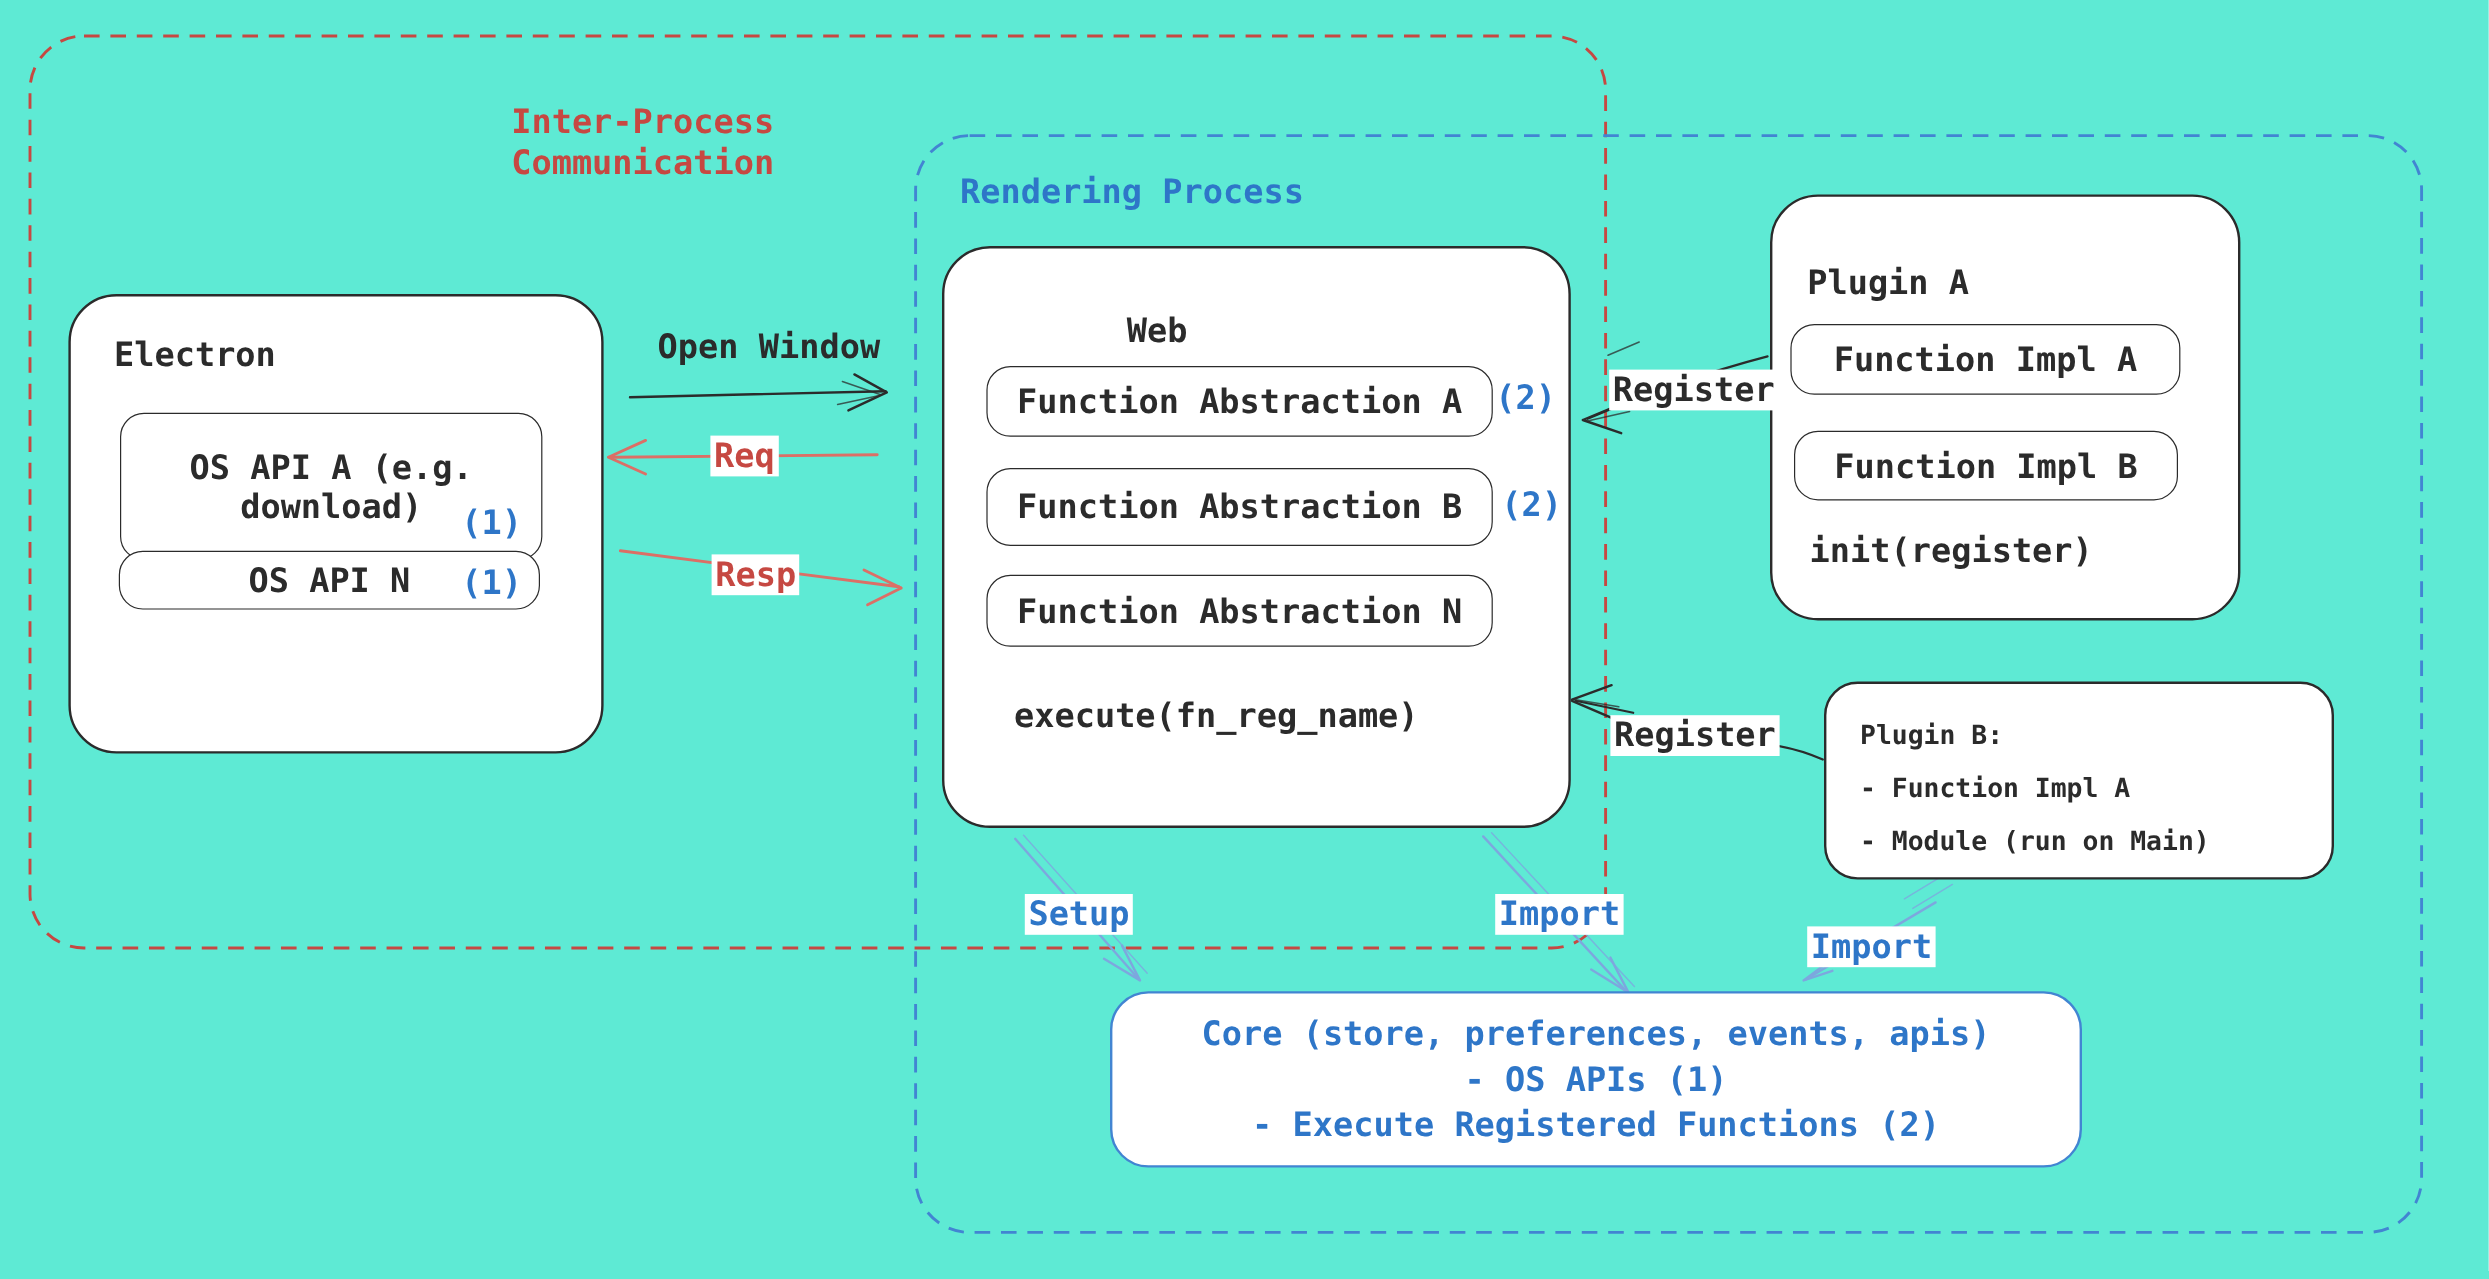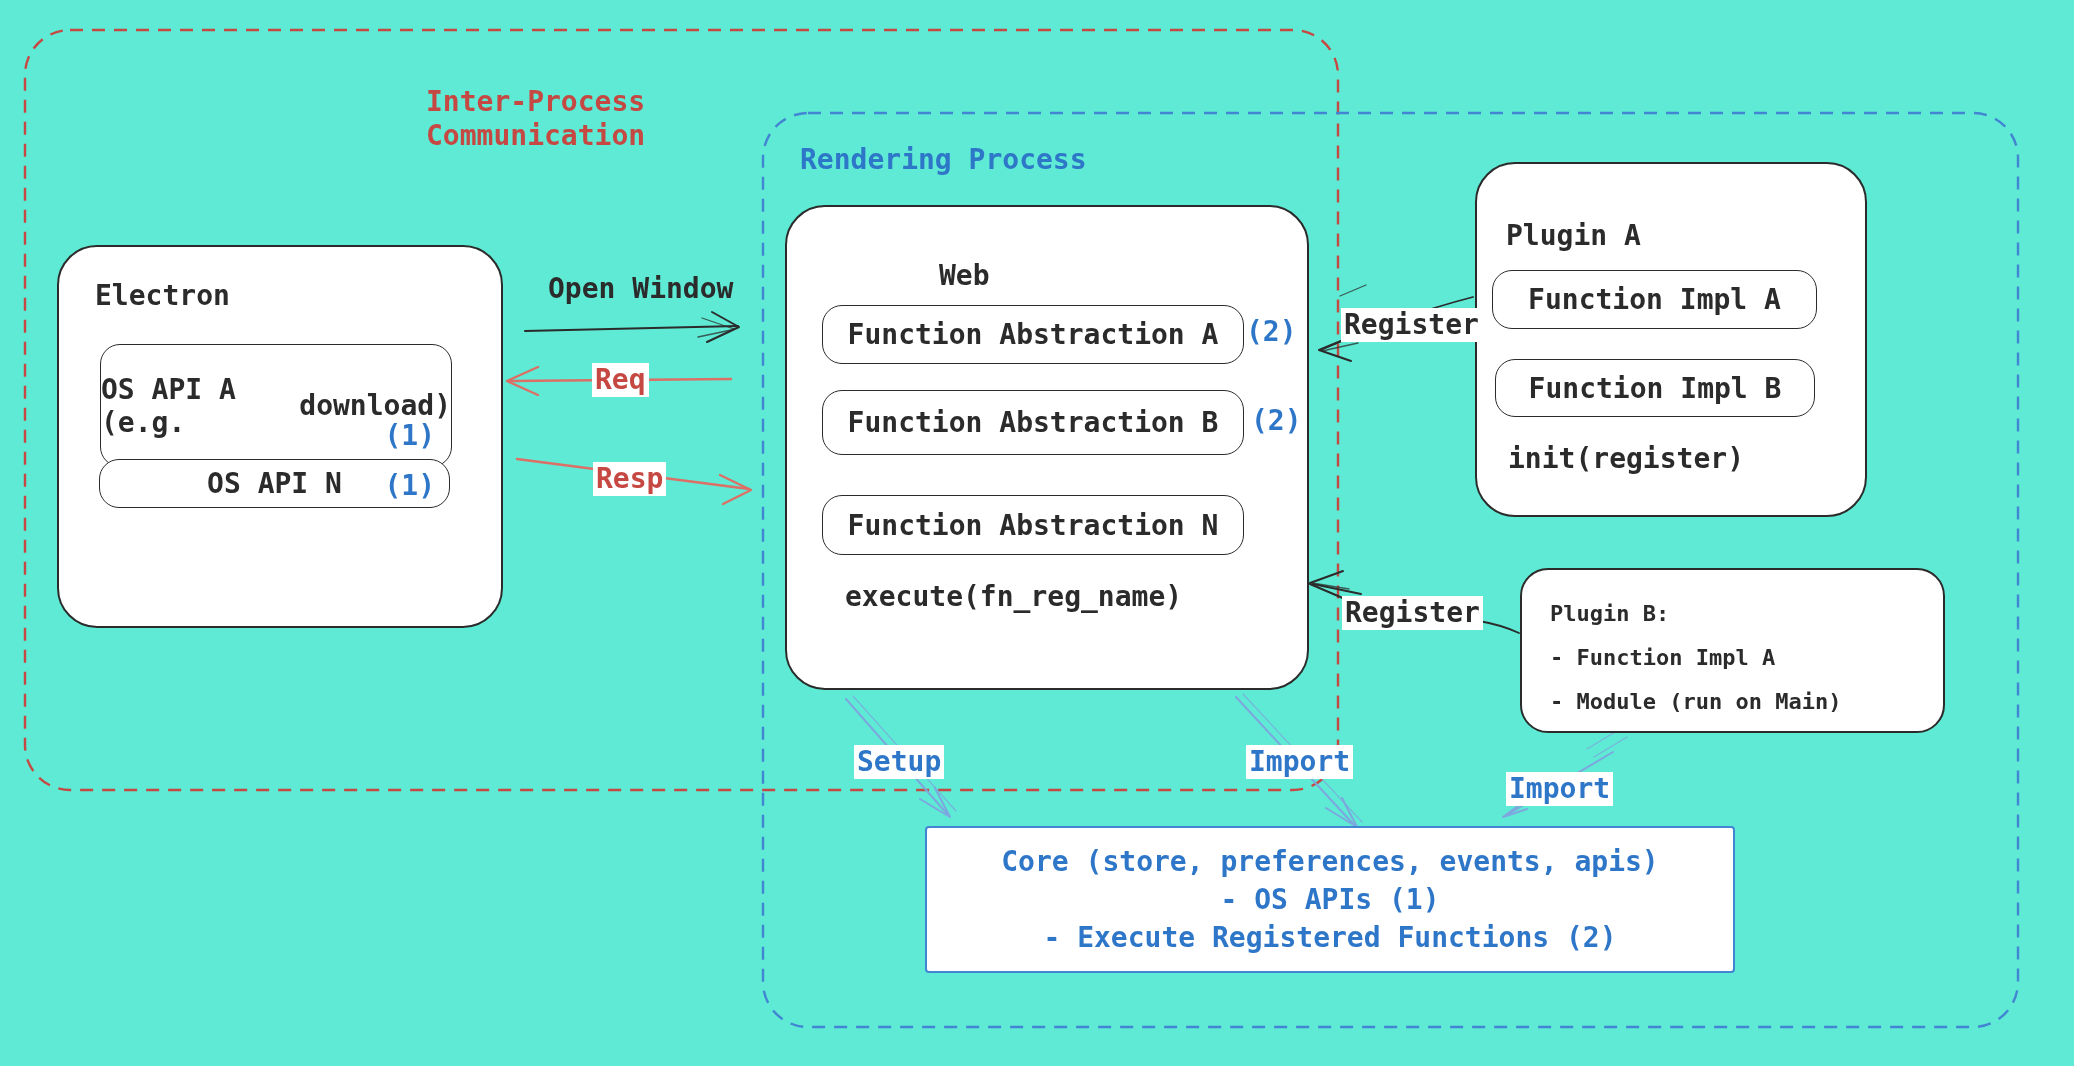--- a/index.html
+++ b/index.html
@@ -25,21 +25,21 @@
   .box{position:absolute;background:#fff;border:2.2px solid var(--ink);z-index:2;box-sizing:border-box;}
   .box-r40{border-radius:40px;} .box-r28{border-radius:28px;} .box-r20{border-radius:20px;border-width:1.8px;}
   .inner-center{display:flex;align-items:center;justify-content:center;}
   .txt{position:absolute;font-size:28px;line-height:34px;white-space:pre;z-index:3;}
   .txt-ink{color:var(--ink);} .txt-red{color:var(--red);} .txt-blue{color:var(--blue);}
   .lbl-bg{background:#ffffff;padding:0 3px;}
   .badge{position:absolute;color:var(--blue);font-size:28px;z-index:3;white-space:pre;}
   .fs28{font-size:28px;}
   .core-box{
     position:absolute;left:925px;top:826px;width:810px;height:147px;box-sizing:border-box;
-    border:2.2px solid var(--blue-dash);border-radius:4px;background:#fff;z-index:2;
+    border:2.2px solid var(--blue-dash);border-radius:32px;background:#fff;z-index:2;
     display:flex;flex-direction:column;align-items:center;justify-content:center;
     color:var(--blue);font-size:28px;line-height:38px;text-align:center;white-space:pre;
   }
   .pluginb-text{position:absolute;left:1550px;top:592px;font-size:22px;line-height:44px;white-space:pre;z-index:3;color:var(--ink);}
 </style>
 </head>
 <body>
 
 <div class="canvas">
 
@@ -77,40 +77,40 @@
     <path class="stroke-blue" d="M1613,752 L1505,816"></path>
     <path class="stroke-blue-thin" d="M1594,757 L1627,737 M1587,749 L1620,729"></path>
     <path class="stroke-blue" d="M1534,794 L1503,817 M1527,809 L1503,817"></path>
   </svg>
 
   <div class="txt txt-red" style="left:426px;top:85px"><span>Inter-Process</span><br><span>Communication</span></div>
   <div class="txt txt-blue" style="left:800px;top:143px">Rendering Process</div>
 
   <div class="box box-r40" style="left:57px;top:245px;width:446px;height:383px">
     <div class="txt txt-ink" style="left:36px;top:32px">Electron</div>
-    <div class="box box-r20 inner-center" style="left:41px;top:97px;width:352px;height:123px;flex-direction:row">
+    <div class="box box-r20 inner-center" style="left:41px;top:97px;width:352px;height:123px;flex-direction:column">
       <span class="fs28">OS API A (e.g.</span>
       <span class="fs28">download)</span>
       <span class="badge" style="right:16px;bottom:14px">(1)</span>
     </div>
     <div class="box box-r20 inner-center" style="left:40px;top:212px;width:351px;height:49px">
       <span class="fs28">OS API N</span>
       <span class="badge" style="right:14px;top:9px">(1)</span>
     </div>
   </div>
 
   <div class="box box-r40" style="left:785px;top:205px;width:524px;height:485px">
     <div class="txt txt-ink" style="left:152px;top:52px">Web</div>
     <div class="box box-r20 inner-center" style="left:35px;top:98px;width:422px;height:59px">
       <span class="fs28">Function Abstraction A</span>
     </div>
     <div class="box box-r20 inner-center" style="left:35px;top:183px;width:422px;height:65px">
       <span class="fs28">Function Abstraction B</span>
     </div>
-    <div class="box box-r20 inner-center" style="left:35px;top:288px;width:422px;height:60px">
+    <div class="box box-r20 inner-center" style="left:35px;top:272px;width:422px;height:60px">
       <span class="fs28">Function Abstraction N</span>
     </div>
     <div class="txt txt-ink" style="left:58px;top:373px">execute(fn_reg_name)</div>
   </div>
   <div class="badge" style="left:1246px;top:315px">(2)</div>
   <div class="badge" style="left:1251px;top:404px">(2)</div>
 
   <div class="box box-r40" style="left:1475px;top:162px;width:392px;height:355px">
     <div class="txt txt-ink" style="left:29px;top:55px">Plugin A</div>
     <div class="box box-r20 inner-center" style="left:15px;top:106px;width:325px;height:59px">

